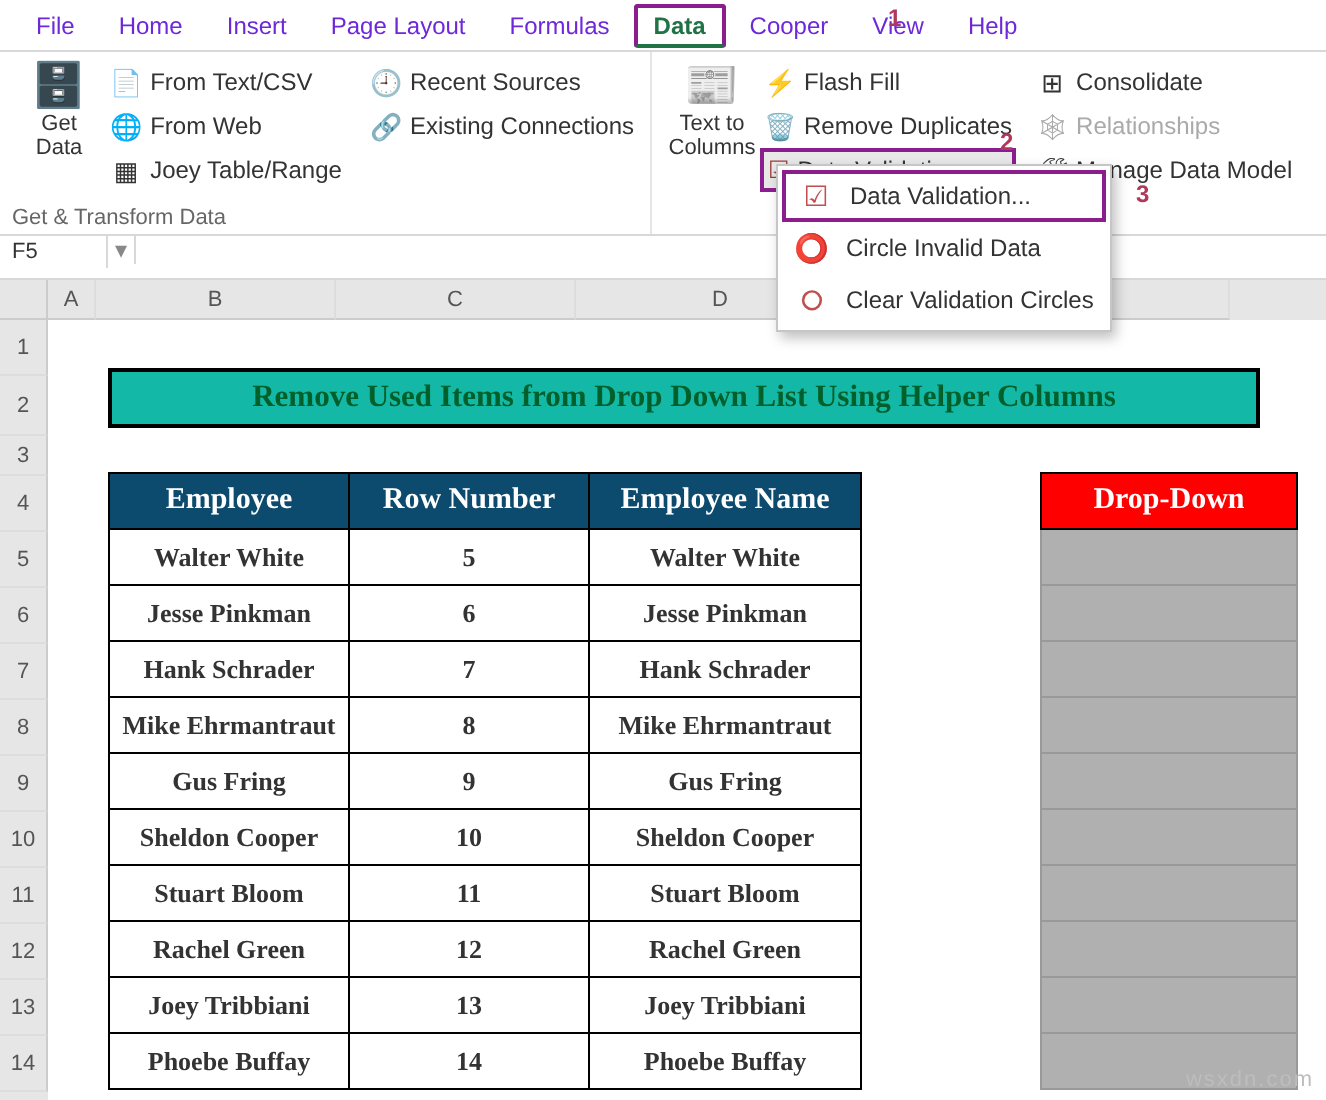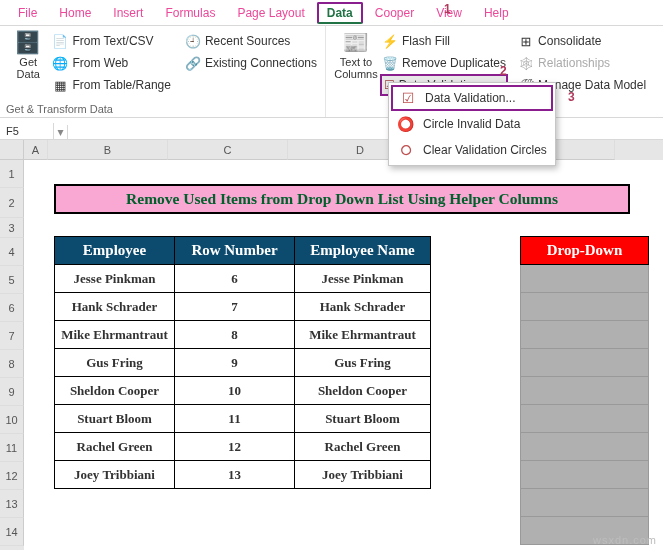--- a/index.html
+++ b/index.html
@@ -19,21 +19,21 @@
     display: flex;
     align-items: center;
     height: 26px;
     border-bottom: 1px solid #d8d8d8;
     padding-left: 8px;
     gap: 2px;
     background: #fff;
   }
   .tab {
     padding: 4px 10px;
-    color: #ec4899;
+    color: #6d28d9;
     cursor: pointer;
   }
   .tab.active {
     color: #217346;
     border-bottom: 2px solid #217346;
     font-weight: 600;
   }
   .highlight-box {
     border: 2px solid #8b1e8f;
     border-radius: 2px;
@@ -114,21 +114,21 @@
     padding: 0 6px;
     cursor: pointer;
   }
   .dd-item.sel {
     border: 2px solid #8b1e8f;
   }
   .dd-item .icon { width: 18px; text-align: center; color: #c05050; font-size: 14px; }
   
   .fx-row {
     display: flex;
-    align-items: flex-end;
+    align-items: flex-start;
     height: 22px;
     border-bottom: 1px solid #d8d8d8;
   }
   .name-box {
     width: 54px;
     padding: 2px 6px;
     border-right: 1px solid #d8d8d8;
     font-size: 11px;
   }
   .fx-arrow { width:14px; text-align:center; color:#888; border-right:1px solid #d8d8d8;}
@@ -168,21 +168,21 @@
   }
   .grid-main { flex: 1; }
   .sheet { position: relative; }
   
   .cA{width:24px;} .cB{width:120px;} .cC{width:120px;} .cD{width:145px;} .cE{width:52px;} .cF{width:130px;}
   
   .banner {
     position: absolute;
     left: 30px; top: 24px;
     width: 576px; height: 30px;
-    background: #f9a8d4;
+    background: #14b8a6;
     border: 2px solid #000;
     display: flex; align-items: center; justify-content: center;
     font-family: Georgia, serif;
     font-weight: bold;
     font-size: 15.5px;
     color: #00602b;
   }
   
   .datatable {
     position: absolute;
@@ -235,22 +235,22 @@
     font-size:11px; color:#bdbdbd; letter-spacing:1px;
   }
 </style>
 </head>
 <body>
 
 <div class="tab-row">
   <span class="tab">File</span>
   <span class="tab">Home</span>
   <span class="tab">Insert</span>
+  <span class="tab">Page Layout</span>
   <span class="tab">Formulas</span>
-  <span class="tab">Page Layout</span>
   <span class="tab active highlight-box">Data</span>
   <span class="tab">Cooper</span>
   <span class="tab">View</span>
   <span class="tab">Help</span>
 </div>
 <span class="anno" style="top:2px; left:444px;">1</span>
 
 <div class="ribbon">
   <div class="group" style="width:326px;">
     <div class="row-flex">
@@ -263,21 +263,21 @@
         <div class="btn-row">
             <span class="icon">📄</span>
             <span>From Text/CSV</span>
           </div>
         <div class="btn-row">
             <span class="icon">🌐</span>
             <span>From Web</span>
           </div>
         <div class="btn-row">
             <span class="icon">▦</span>
-            <span>From Table/Range</span>
+            <span>Joey Table/Range</span>
           </div>
       </div>
       <div class="cols2" style="margin-left:10px;">
         <div class="btn-row">
             <span class="icon">🕘</span>
             <span>Recent Sources</span>
           </div>
         <div class="btn-row">
             <span class="icon">🔗</span>
             <span>Existing Connections</span>
@@ -380,20 +380,25 @@
       <div class="banner">Remove Used Items from Drop Down List Using Helper Columns</div>
 
       <table class="datatable">
         <tbody>
             <tr>
           <th class="wEmp">Employee</th>
           <th class="wRow">Row Number</th>
           <th class="wName">Employee Name</th>
         </tr>
         <tr>
+              <td>Walter White</td>
+              <td>5</td>
+              <td>Walter White</td>
+            </tr>
+        <tr>
               <td>Jesse Pinkman</td>
               <td>6</td>
               <td>Jesse Pinkman</td>
             </tr>
         <tr>
               <td>Hank Schrader</td>
               <td>7</td>
               <td>Hank Schrader</td>
             </tr>
         <tr>
@@ -418,20 +423,25 @@
             </tr>
         <tr>
               <td>Rachel Green</td>
               <td>12</td>
               <td>Rachel Green</td>
             </tr>
         <tr>
               <td>Joey Tribbiani</td>
               <td>13</td>
               <td>Joey Tribbiani</td>
+            </tr>
+        <tr>
+              <td>Phoebe Buffay</td>
+              <td>14</td>
+              <td>Phoebe Buffay</td>
             </tr>
       </tbody>
         </table>
 
       <table class="ddtable">
         <tbody>
             <tr>
               <th>Drop-Down</th>
             </tr>
         <tr>

